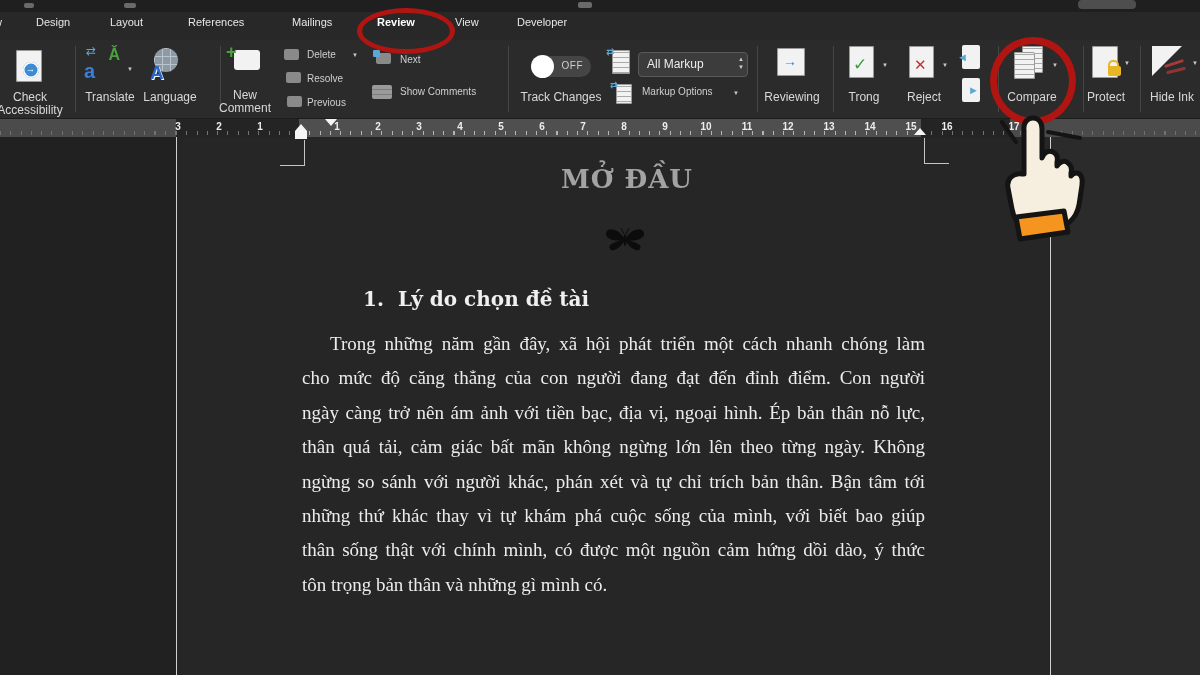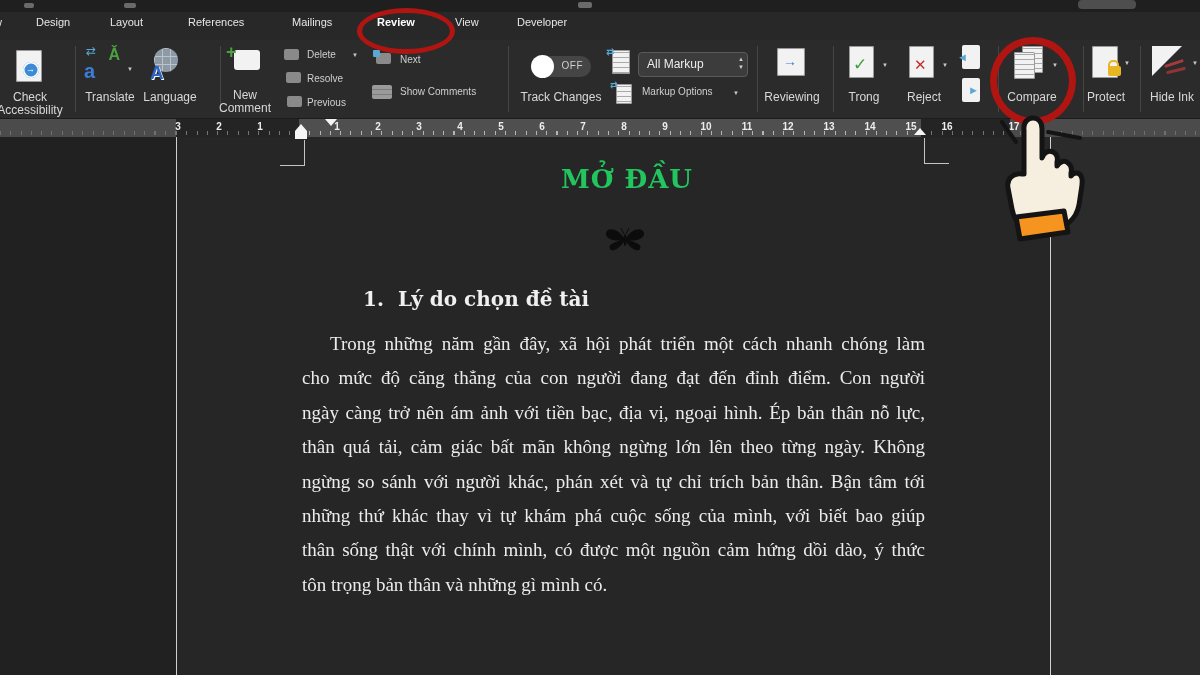--- a/index.html
+++ b/index.html
@@ -63,21 +63,21 @@
   .tri-up{position:absolute;width:0;height:0;border-left:6px solid transparent;border-right:6px solid transparent;border-bottom:7px solid #f5f5f5;}
   #indent-rect{position:absolute;left:295px;top:131px;width:12px;height:8px;background:#f5f5f5;z-index:5;}
   
   #doc{position:absolute;left:0;top:137px;width:1200px;height:538px;background:#212121;}
   #doc-page{position:absolute;left:176px;top:0;width:873px;height:538px;background:#262626;border-left:1px solid #d0d0d0;border-right:1px solid #d0d0d0;}
   #doc-right{position:absolute;left:1050px;top:0;width:150px;height:538px;background:#2b2b2b;}
   .cornermark{position:absolute;width:24px;height:25px;}
   #corner-left{left:103px;top:3px;border-right:1px solid #c4c4c4;border-bottom:1px solid #c4c4c4;}
   #corner-right{left:747px;top:1px;border-left:1px solid #c4c4c4;border-bottom:1px solid #c4c4c4;}
   #doc-title{position:absolute;left:130px;top:27px;width:640px;text-align:center;font-family:"DejaVu Serif","Liberation Serif",serif;
-    font-size:26px;font-weight:bold;color:#22c55e;letter-spacing:1px;}
+    font-size:26px;font-weight:bold;color:#a3a3a3;letter-spacing:1px;}
   #ornament{position:absolute;left:426px;top:88px;width:44px;height:28px;}
   #doc-heading{position:absolute;left:186px;top:150px;font-family:"DejaVu Serif","Liberation Serif",serif;
     font-size:20px;font-weight:bold;color:#f0f0f0;white-space:nowrap;}
   #doc-heading .hnum{margin-right:14px;}
   #paragraph{position:absolute;left:125px;top:190px;width:623px;font-family:"Liberation Serif","DejaVu Serif",serif;
     font-size:19px;color:#ececec;}
   .pline{height:34.4px;line-height:34.4px;text-align:justify;text-align-last:justify;white-space:normal;overflow:hidden;}
   .pline.last{text-align-last:left;}
   #paragraph .pline:first-child{text-indent:28px;}
   

